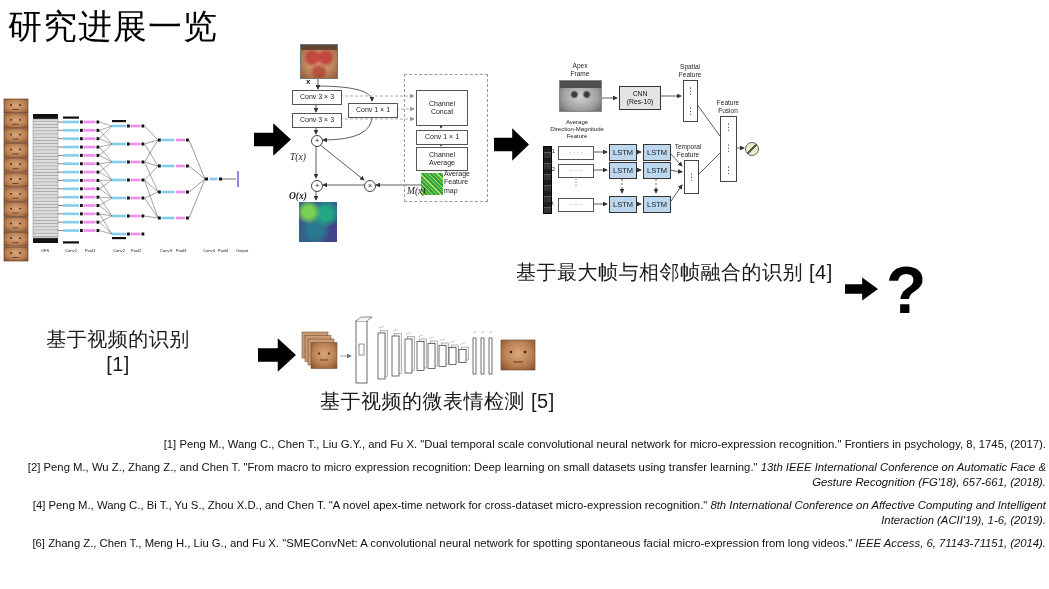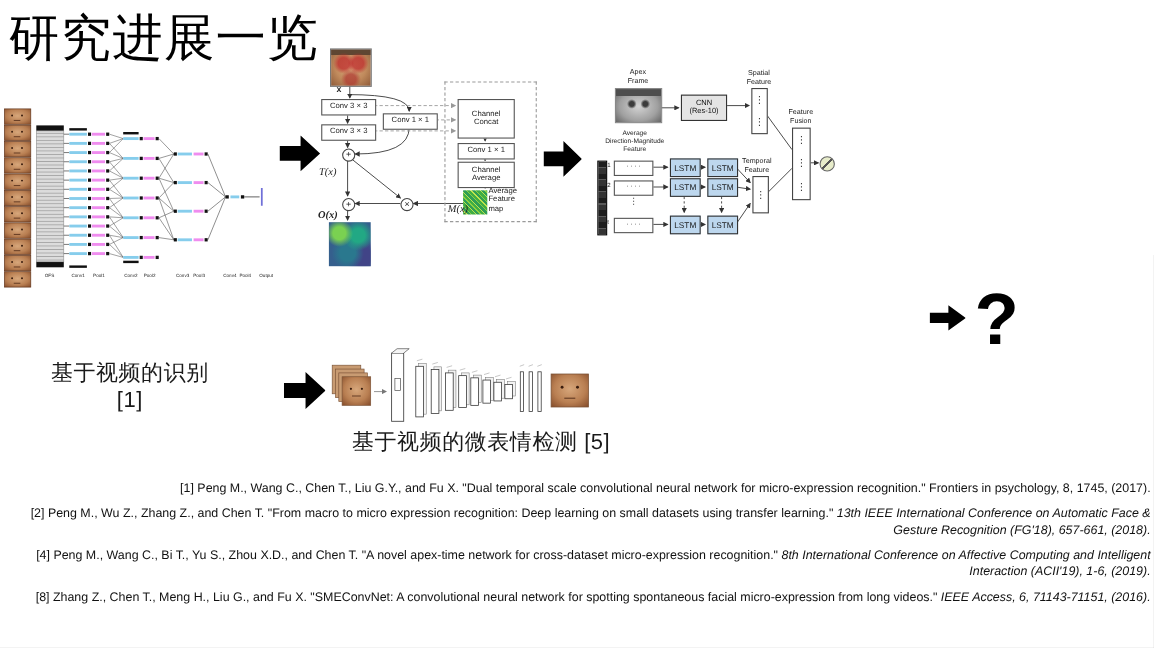--- a/index.html
+++ b/index.html
@@ -3,21 +3,21 @@
 <meta charset="utf-8">
 <style>
   html,body{margin:0;padding:0;background:#888;}
   #canvas{position:relative;width:1049px;height:589px;background:#fff;overflow:hidden;
           font-family:"Liberation Sans",sans-serif;}
   .abs{position:absolute;}
   .lbl{font-family:"Liberation Sans",sans-serif;color:#222;}
   .pre{white-space:pre-line;}
   .cjk{font-size:20px;color:#1a1a1a;letter-spacing:0.5px;}
   #slide-title{left:8px;top:4px;font-family:"Liberation Serif","DejaVu Serif",serif;
-               font-size:46px;color:#000;letter-spacing:1px;font-weight:500;}
+               font-size:34px;color:#000;letter-spacing:1px;font-weight:500;}
   
   .barrow{background:#000;clip-path:polygon(0 32%,52% 32%,52% 6%,100% 50%,52% 94%,52% 68%,0 68%);}
   
   .box{border:1px solid #555;background:#fff;display:flex;align-items:center;justify-content:center;
        text-align:center;font-size:7px;line-height:1.2;color:#222;white-space:pre-line;}
   .circ{border:1px solid #444;border-radius:50%;width:10px;height:10px;background:#fff;
         display:flex;align-items:center;justify-content:center;font-size:8px;color:#222;line-height:1;}
   .mathlbl{font-family:"Liberation Serif","DejaVu Serif",serif;font-style:italic;font-size:9.5px;color:#222;}
   .dashed-region{border:1px dashed #9a9a9a;}
   
@@ -429,20 +429,21 @@
     <div class="abs lstm" style="left:100px;top:104px;width:26px;height:15px;">LSTM</div>
     <div class="abs lstm" style="left:66px;top:138px;width:26px;height:15px;">LSTM</div>
     <div class="abs lstm" style="left:100px;top:138px;width:26px;height:15px;">LSTM</div>
     <div class="abs tinylbl" style="left:128px;top:85px;width:34px;">Temporal
 Feature</div>
     <div class="abs vbox" style="left:141px;top:102px;width:13px;height:32px;">
       <span>⋮</span>
     </div>
   </div>
 
+  <div class="abs cjk" style="left:516px;top:259px;">基于最大帧与相邻帧融合的识别 [4]</div>
 
   <div class="abs cjk" style="left:33px;top:303px;width:170px;text-align:center;line-height:1.25;margin-top:24px;">
     <div>基于视频的识别</div>
     <div>[1]</div>
   </div>
 
   <svg class="abs" style="left:298px;top:316px;" width="245" height="76" viewBox="0 0 245 76">
     <defs>
       <marker id="sah" markerWidth="6" markerHeight="6" refX="5" refY="3" orient="auto">
         <path d="M0,0L6,3L0,6z" fill="#777"></path>
@@ -497,16 +498,16 @@
       </g>
   </svg>
   <div class="abs cjk" style="left:284px;top:388px;margin-left:36px;">基于视频的微表情检测 [5]</div>
 
   <div class="abs" id="question-mark">?</div>
 
   <div class="abs" id="references">
     <p><span>[1] Peng M., Wang C., Chen T., Liu G.Y., and Fu X. "Dual temporal scale convolutional neural network for micro-expression recognition." Frontiers in psychology, 8, 1745, (2017).</span><i></i></p>
     <p><span>[2] Peng M., Wu Z., Zhang Z., and Chen T. "From macro to micro expression recognition: Deep learning on small datasets using transfer learning." </span><i>13th IEEE International Conference on Automatic Face &amp; Gesture Recognition (FG'18), 657-661, (2018).</i></p>
     <p><span>[4] Peng M., Wang C., Bi T., Yu S., Zhou X.D., and Chen T. "A novel apex-time network for cross-dataset micro-expression recognition." </span><i>8th International Conference on Affective Computing and Intelligent Interaction (ACII'19), 1-6, (2019).</i></p>
-    <p><span>[8] Zhang Z., Chen T., Meng H., Liu G., and Fu X. "SMEConvNet: A convolutional neural network for spotting spontaneous facial micro-expression from long videos." </span><i>IEEE Access, 6, 71143-71151, (2016).</i></p>
+    <p><span>[6] Zhang Z., Chen T., Meng H., Liu G., and Fu X. "SMEConvNet: A convolutional neural network for spotting spontaneous facial micro-expression from long videos." </span><i>IEEE Access, 6, 71143-71151, (2014).</i></p>
   </div>
 
 </div>
 
 </body></html>

